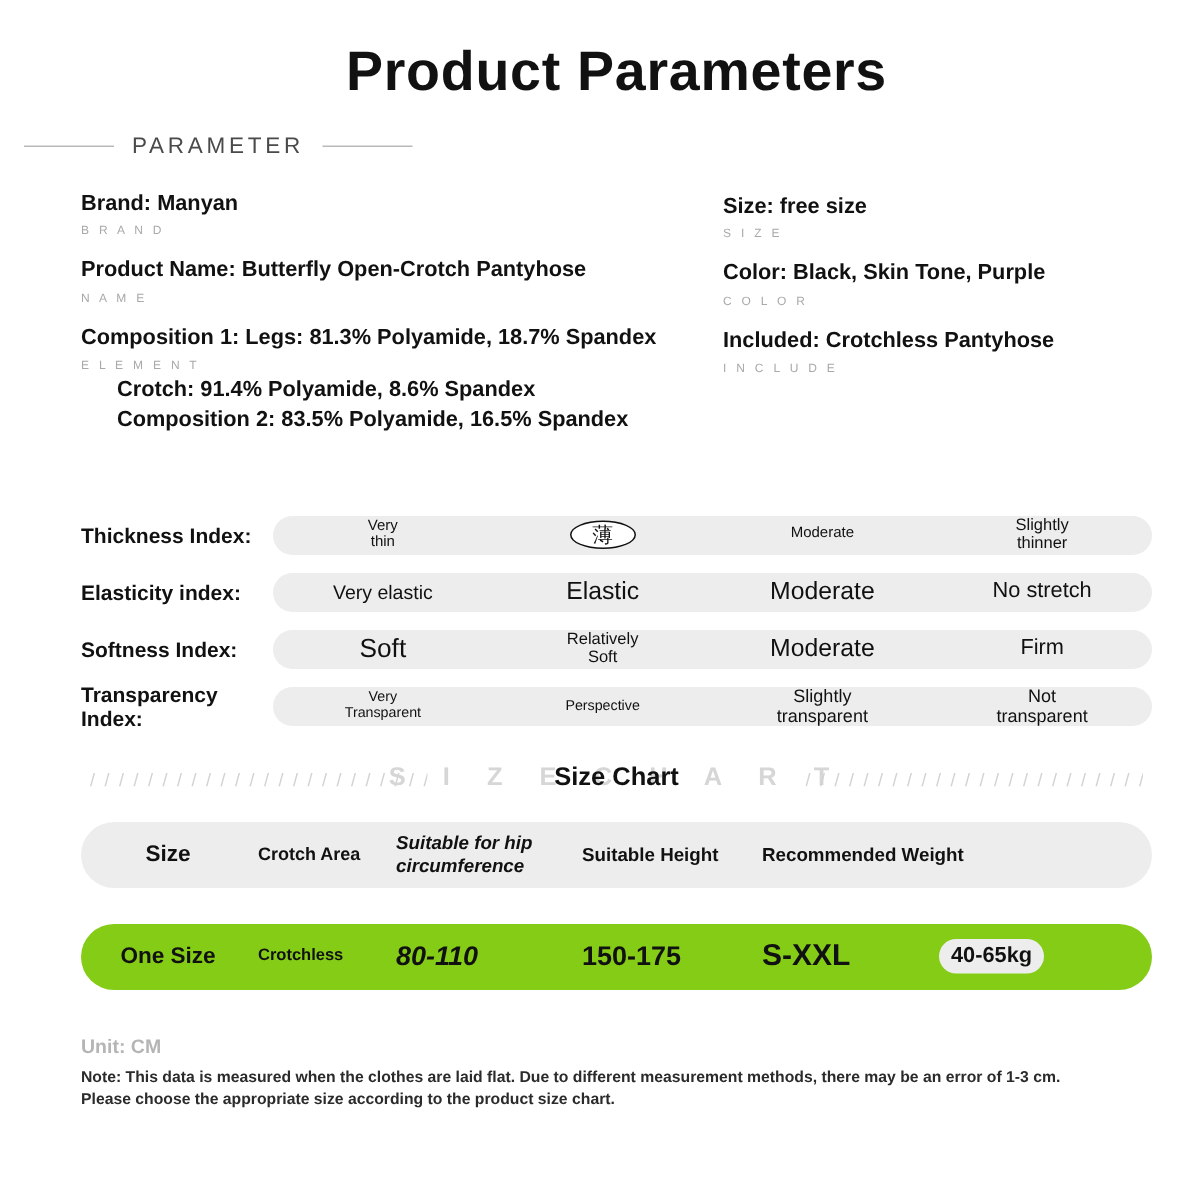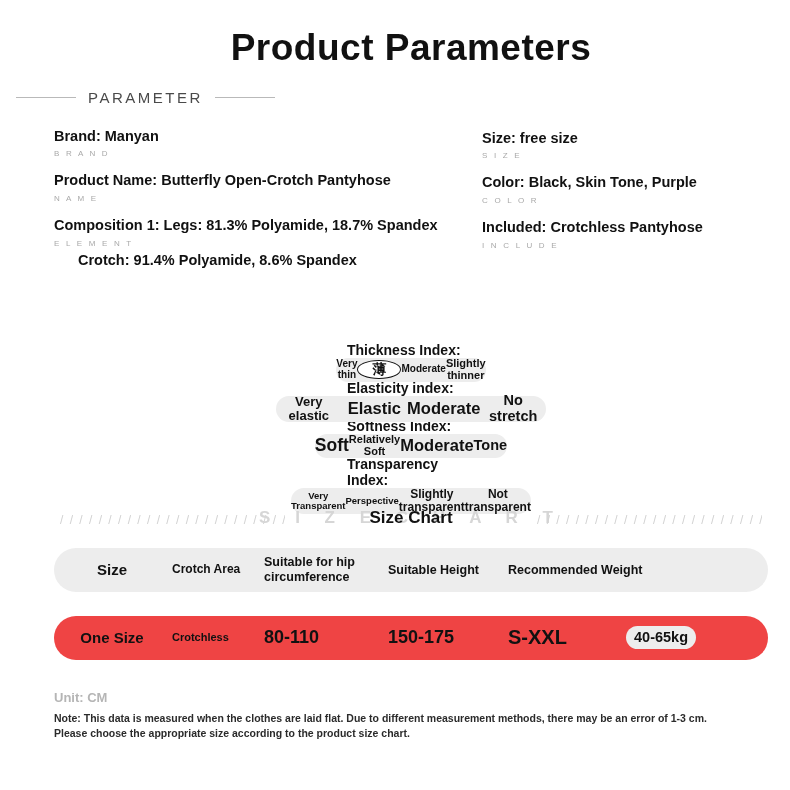--- a/index.html
+++ b/index.html
@@ -75,21 +75,20 @@
   
   .indices{
     margin-top:6px;
     padding:0 38px;
   }
   .idx-row{
     display:flex;
     align-items:center;
     height:30px;
     margin-bottom:8px;
-    flex-direction:column;
   }
   .idx-label{
     width:128px;
     font-size:14px;
     font-weight:bold;
     color:#111;
     line-height:1.15;
     padding-right:6px;
     box-sizing:border-box;
   }
@@ -98,21 +97,21 @@
     height:26px;
     background:#ededed;
     border-radius:13px;
     display:flex;
     align-items:center;
     position:relative;
   }
   .idx-cell{
     flex:1;
     text-align:center;
-    font-weight:bold;
+    font-weight:normal;
     color:#111;
     line-height:1.08;
     position:relative;
   }
   .sz-9{font-size:9.5px;}
   .sz-10{font-size:10px;}
   .sz-11{font-size:11px;}
   .sz-12{font-size:12px;}
   .sz-13{font-size:13px;}
   .sz-14{font-size:14.5px;}
@@ -173,31 +172,31 @@
   .trow{
     display:flex;
     align-items:center;
     height:44px;
     background:#ededed;
     border-radius:22px;
     margin-bottom:24px;
     padding:0 4px;
     box-sizing:border-box;
   }
-  .trow.body{background:#ef4444;}
+  .trow.body{background:#84cc16;}
   .tcell{
     flex:1;
     padding:0 6px;
     box-sizing:border-box;
     line-height:1.15;
     color:#111;
   }
   .tcell.c0{flex:0 0 108px;text-align:center;font-weight:bold;font-size:15px;}
   .tcell.c1{flex:0 0 92px;font-weight:bold;font-size:12px;}
-  .tcell.c2{flex:0 0 124px;font-weight:bold;font-size:12.5px;}
+  .tcell.c2{flex:0 0 124px;font-weight:bold;font-size:12.5px;font-style:italic;}
   .tcell.c3{flex:0 0 120px;font-weight:bold;font-size:12.5px;}
   .tcell.c4{flex:0 0 118px;font-weight:bold;font-size:12.5px;}
   .tcell.c5{flex:1;font-weight:bold;font-size:12.5px;}
 
   .trow.body .tcell.c1{font-size:11px;}
   .trow.body .tcell.c2{font-size:18px;}
   .trow.body .tcell.c3{font-size:18px;}
   .trow.body .tcell.c4{font-size:20px;}
   .trow.body .tcell.c5{font-size:14.5px;}
   .hl{
@@ -246,20 +245,21 @@
 
       <div class="spec-row" style="margin-top:12px;">
         <div class="spec-main">Product Name: Butterfly Open-Crotch Pantyhose</div>
         <div class="spec-tag">N A M E</div>
       </div>
 
       <div class="spec-row" style="margin-top:12px;">
         <div class="spec-main">Composition 1: Legs: 81.3% Polyamide, 18.7% Spandex</div>
         <div class="spec-tag">E L E M E N T</div>
         <div class="spec-extra">Crotch: 91.4% Polyamide, 8.6% Spandex</div>
+        <div class="spec-extra indent2">Composition 2: 83.5% Polyamide, 16.5% Spandex</div>
       </div>
 
     </div>
 
     <div class="col-right">
 
       <div class="spec-row">
         <div class="spec-main">Size: free size</div>
         <div class="spec-tag">S I Z E</div>
       </div>
@@ -300,21 +300,21 @@
         <div class="idx-cell sz-14">No stretch</div>
       </div>
     </div>
 
     <div class="idx-row">
       <div class="idx-label">Softness Index:</div>
       <div class="idx-bar">
         <div class="idx-cell sz-17">Soft</div>
         <div class="idx-cell sz-11">Relatively<br>Soft</div>
         <div class="idx-cell sz-16">Moderate</div>
-        <div class="idx-cell sz-14">Tone</div>
+        <div class="idx-cell sz-14">Firm</div>
       </div>
     </div>
 
     <div class="idx-row">
       <div class="idx-label">Transparency Index:</div>
       <div class="idx-bar">
         <div class="idx-cell sz-9">Very<br>Transparent</div>
         <div class="idx-cell sz-9">Perspective</div>
         <div class="idx-cell sz-12">Slightly<br>transparent</div>
         <div class="idx-cell sz-12">Not<br>transparent</div>

